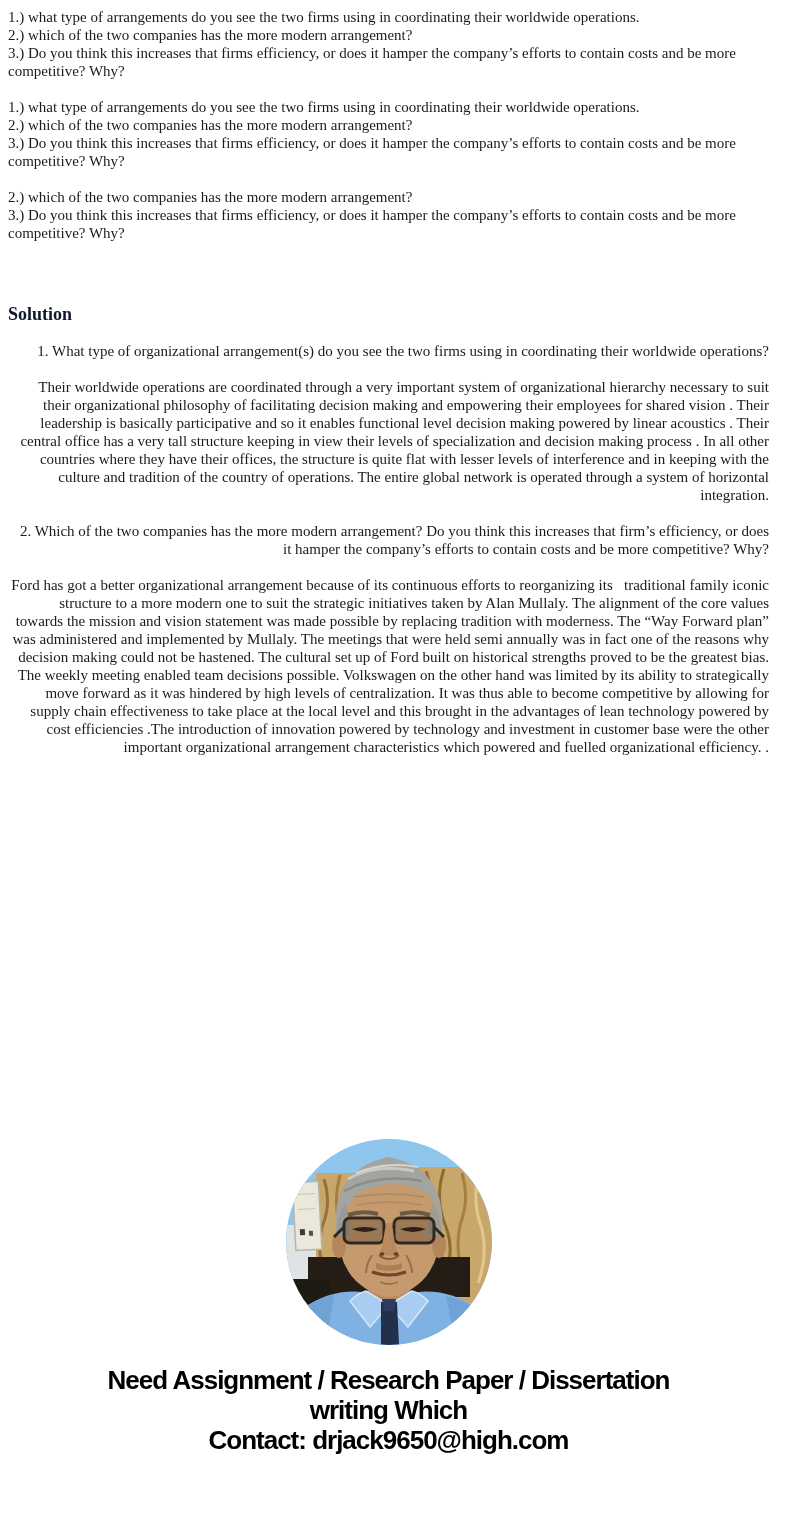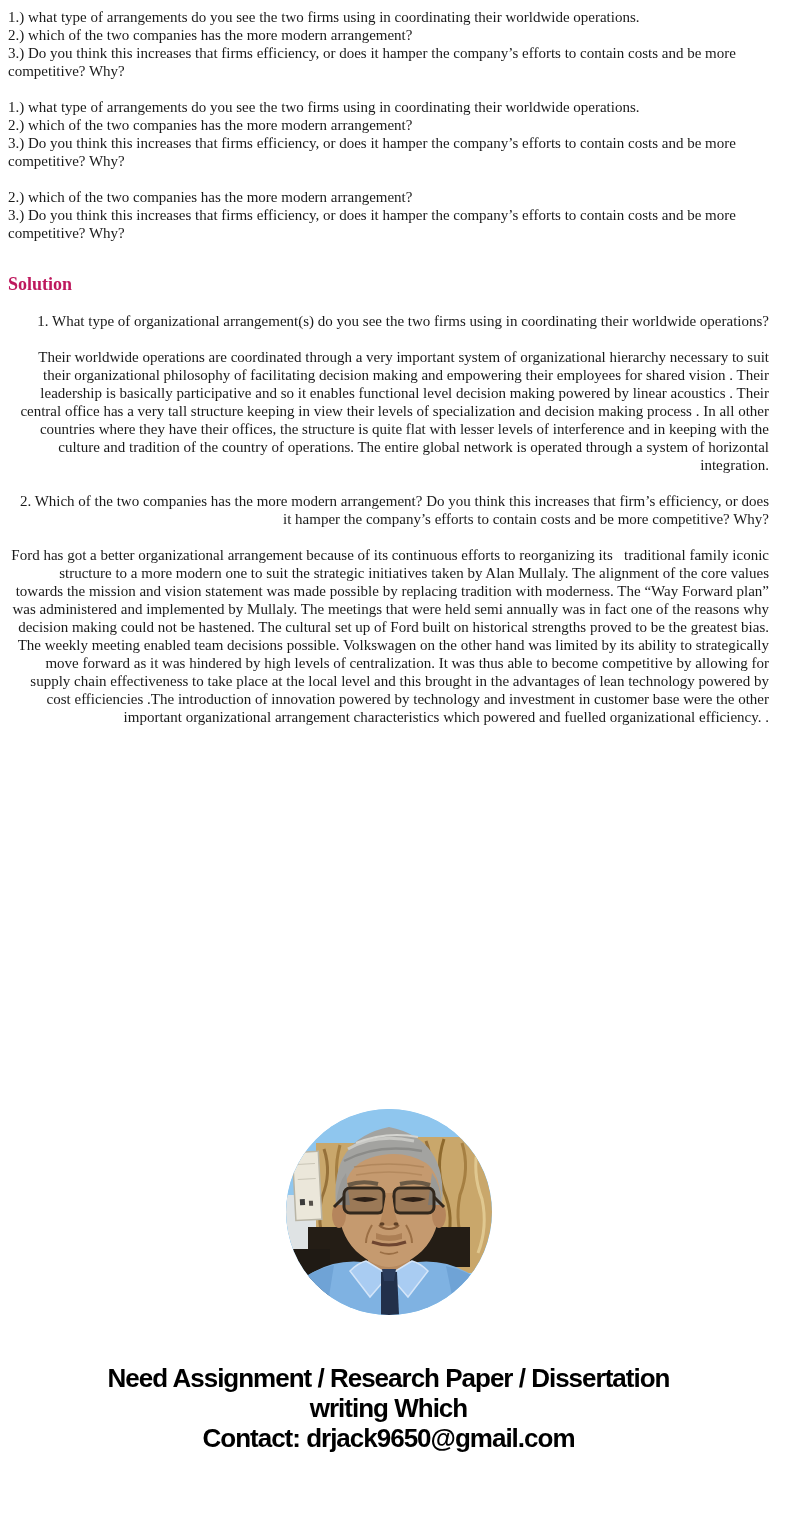--- a/index.html
+++ b/index.html
@@ -17,33 +17,33 @@
     font-size: 15px;
     line-height: 18px;
     margin: 0;
     color: #1a1a1a;
   }
   .para { margin: 0 0 18px 0; text-align: right; }
   .solution-heading {
     font-size: 18px;
     line-height: 21px;
     font-weight: bold;
-    color: #be185d;
-    margin: 32px 0 17px 0;
+    color: #0f172a;
+    margin: 62px 0 17px 0;
   }
   .avatar-wrap {
     width: 206px;
     height: 206px;
     margin: 383px auto 0 auto;
     border-radius: 50%;
     overflow: hidden;
     background: #8fc6ee;
   }
   .footer {
-    margin-top: 48px;
+    margin-top: 20px;
     text-align: center;
     font-family: "Liberation Sans", "DejaVu Sans", sans-serif;
     font-weight: 700;
     font-size: 26px;
     line-height: 30px;
     letter-spacing: -1px;
     color: #000000;
   }
   .footer div { margin: 0; }
 </style>
@@ -163,16 +163,16 @@
         <path d="M90,124 Q103,129 116,124 L116,130 Q103,134 90,130 Z" fill="#a1734a" opacity="0.7"></path>
         <path d="M86,133 Q103,139 120,133" stroke="#6e4530" stroke-width="3" fill="none"></path>
         <path d="M94,143 Q103,147 112,143" stroke="#9b6f45" stroke-width="1.8" fill="none"></path>
       </g>
     </svg>
   </div>
 
   <div class="footer">
     <div>Need Assignment / Research Paper / Dissertation</div>
     <div>writing Which</div>
-    <div>Contact: drjack9650@gmail.com</div>
+    <div>Contact: drjack9650@high.com</div>
   </div>
 
 </div>
 
 </body></html>

